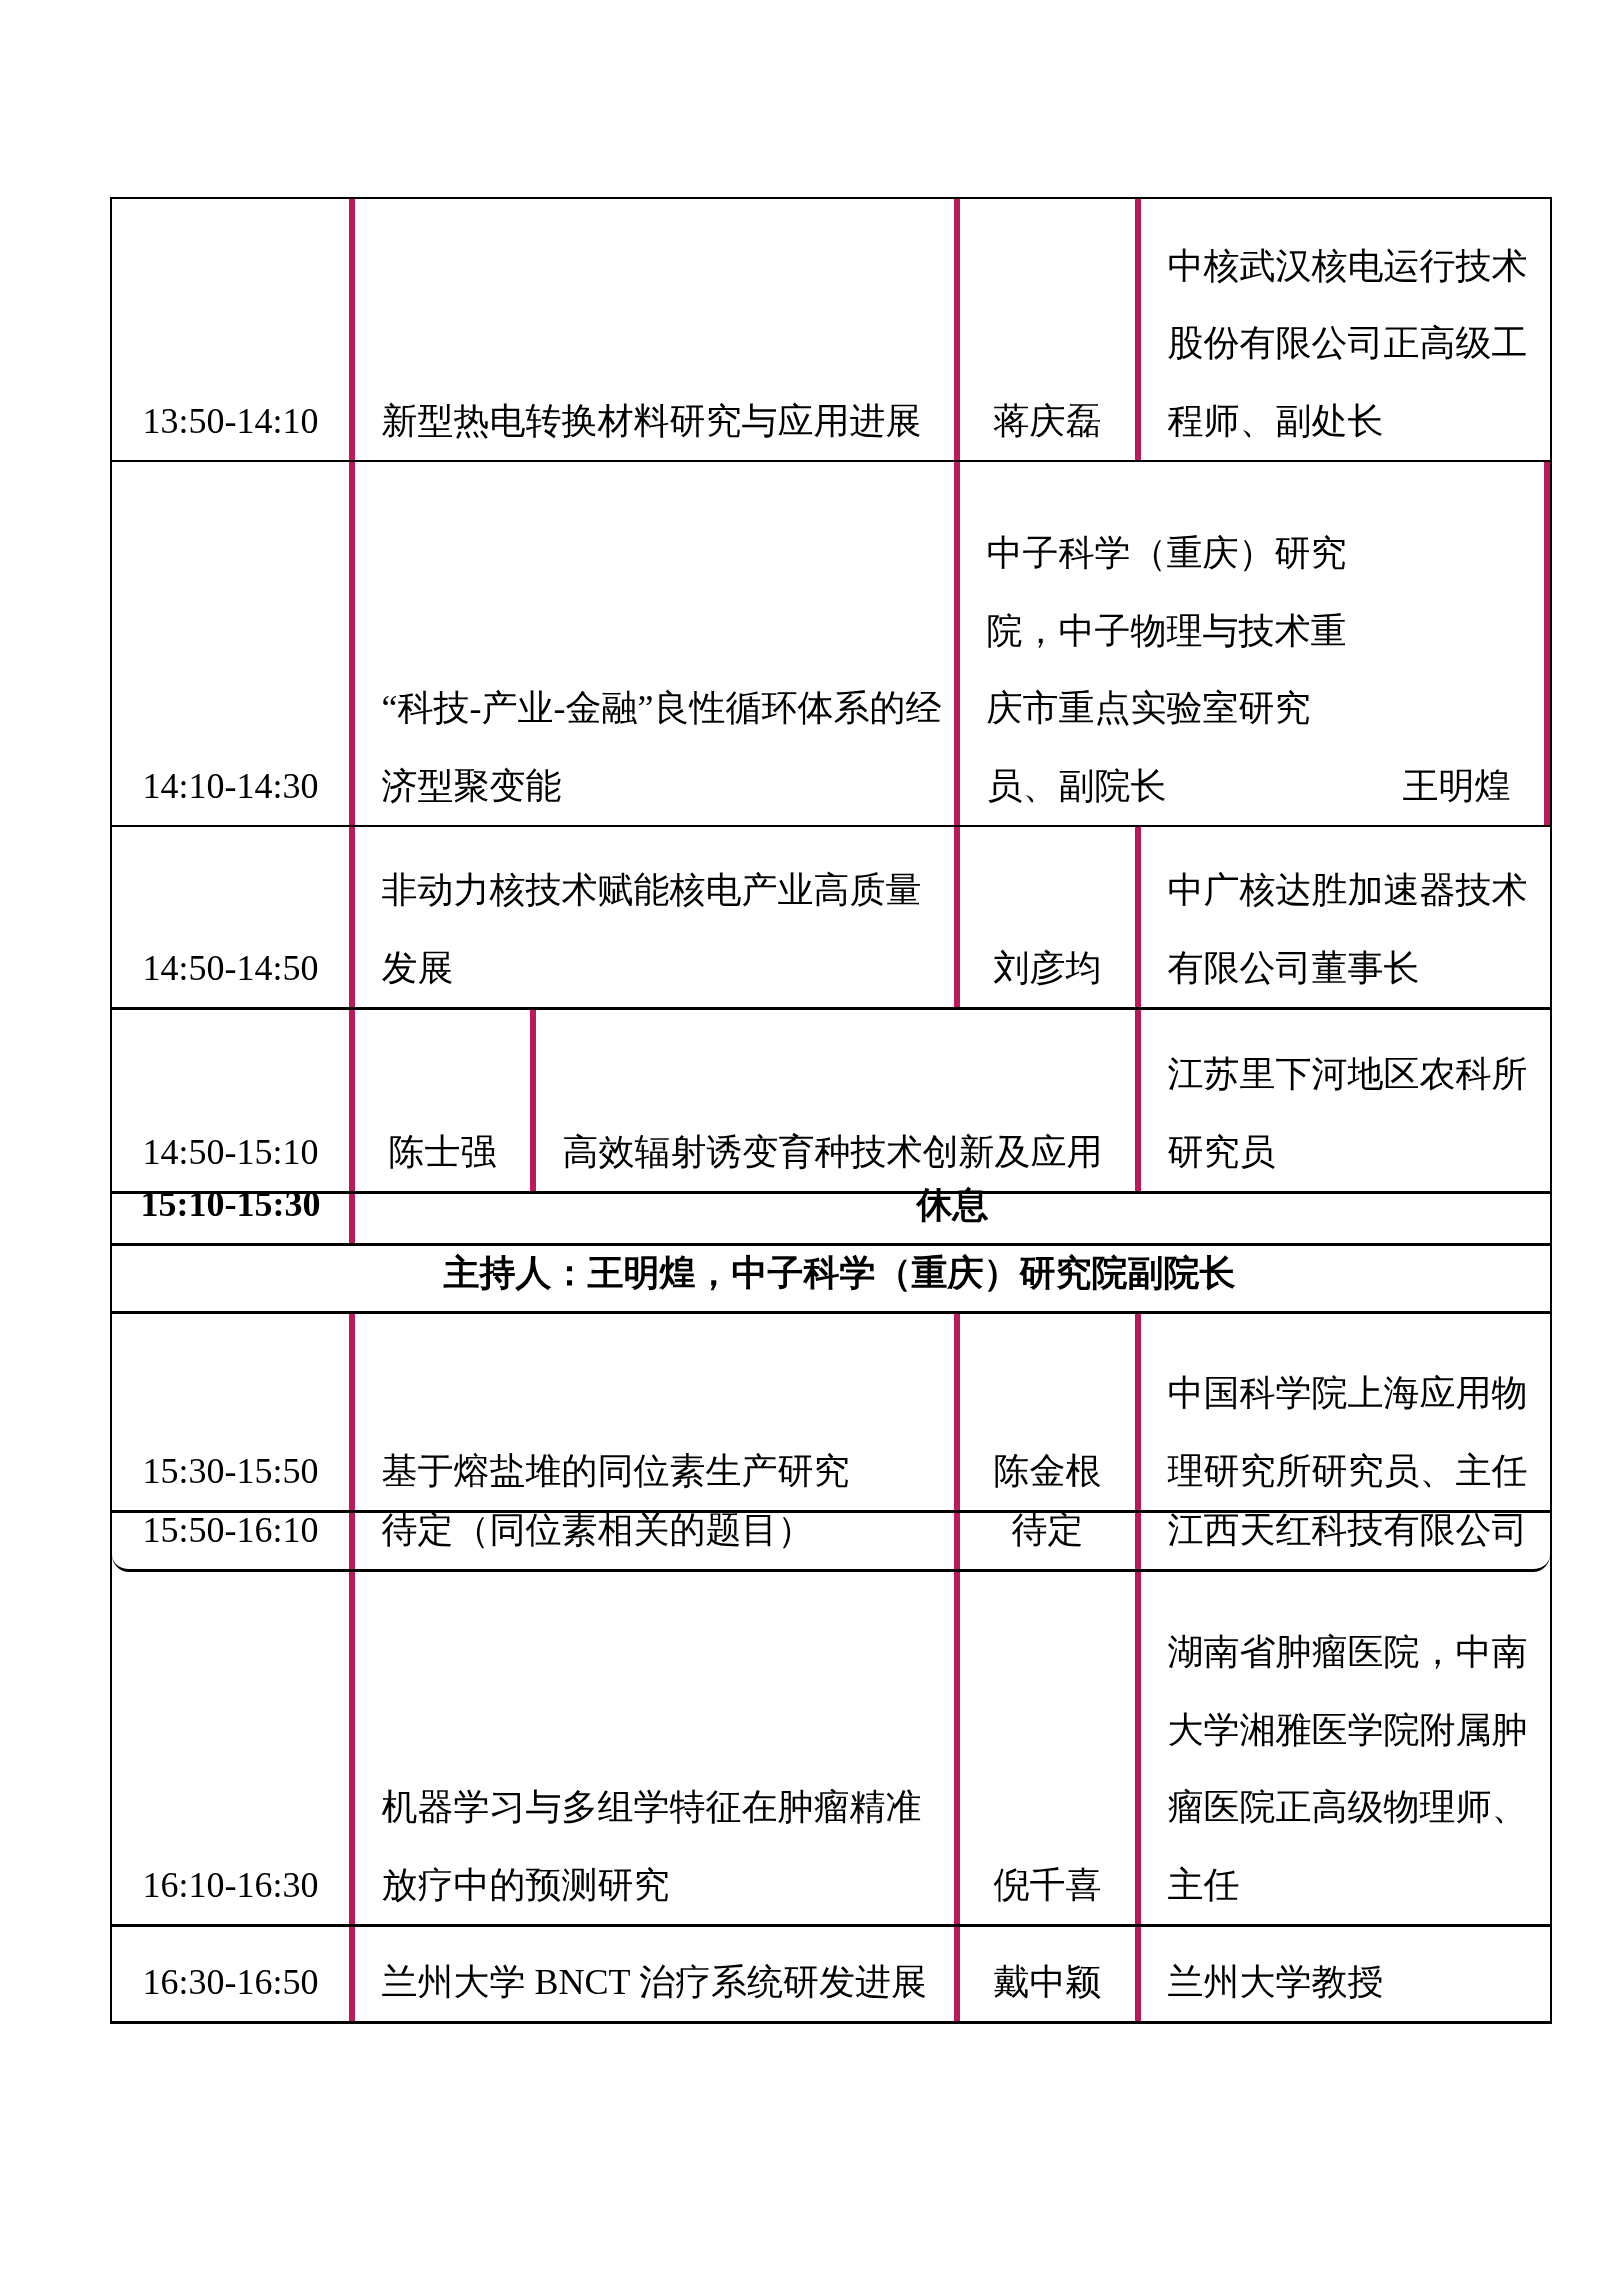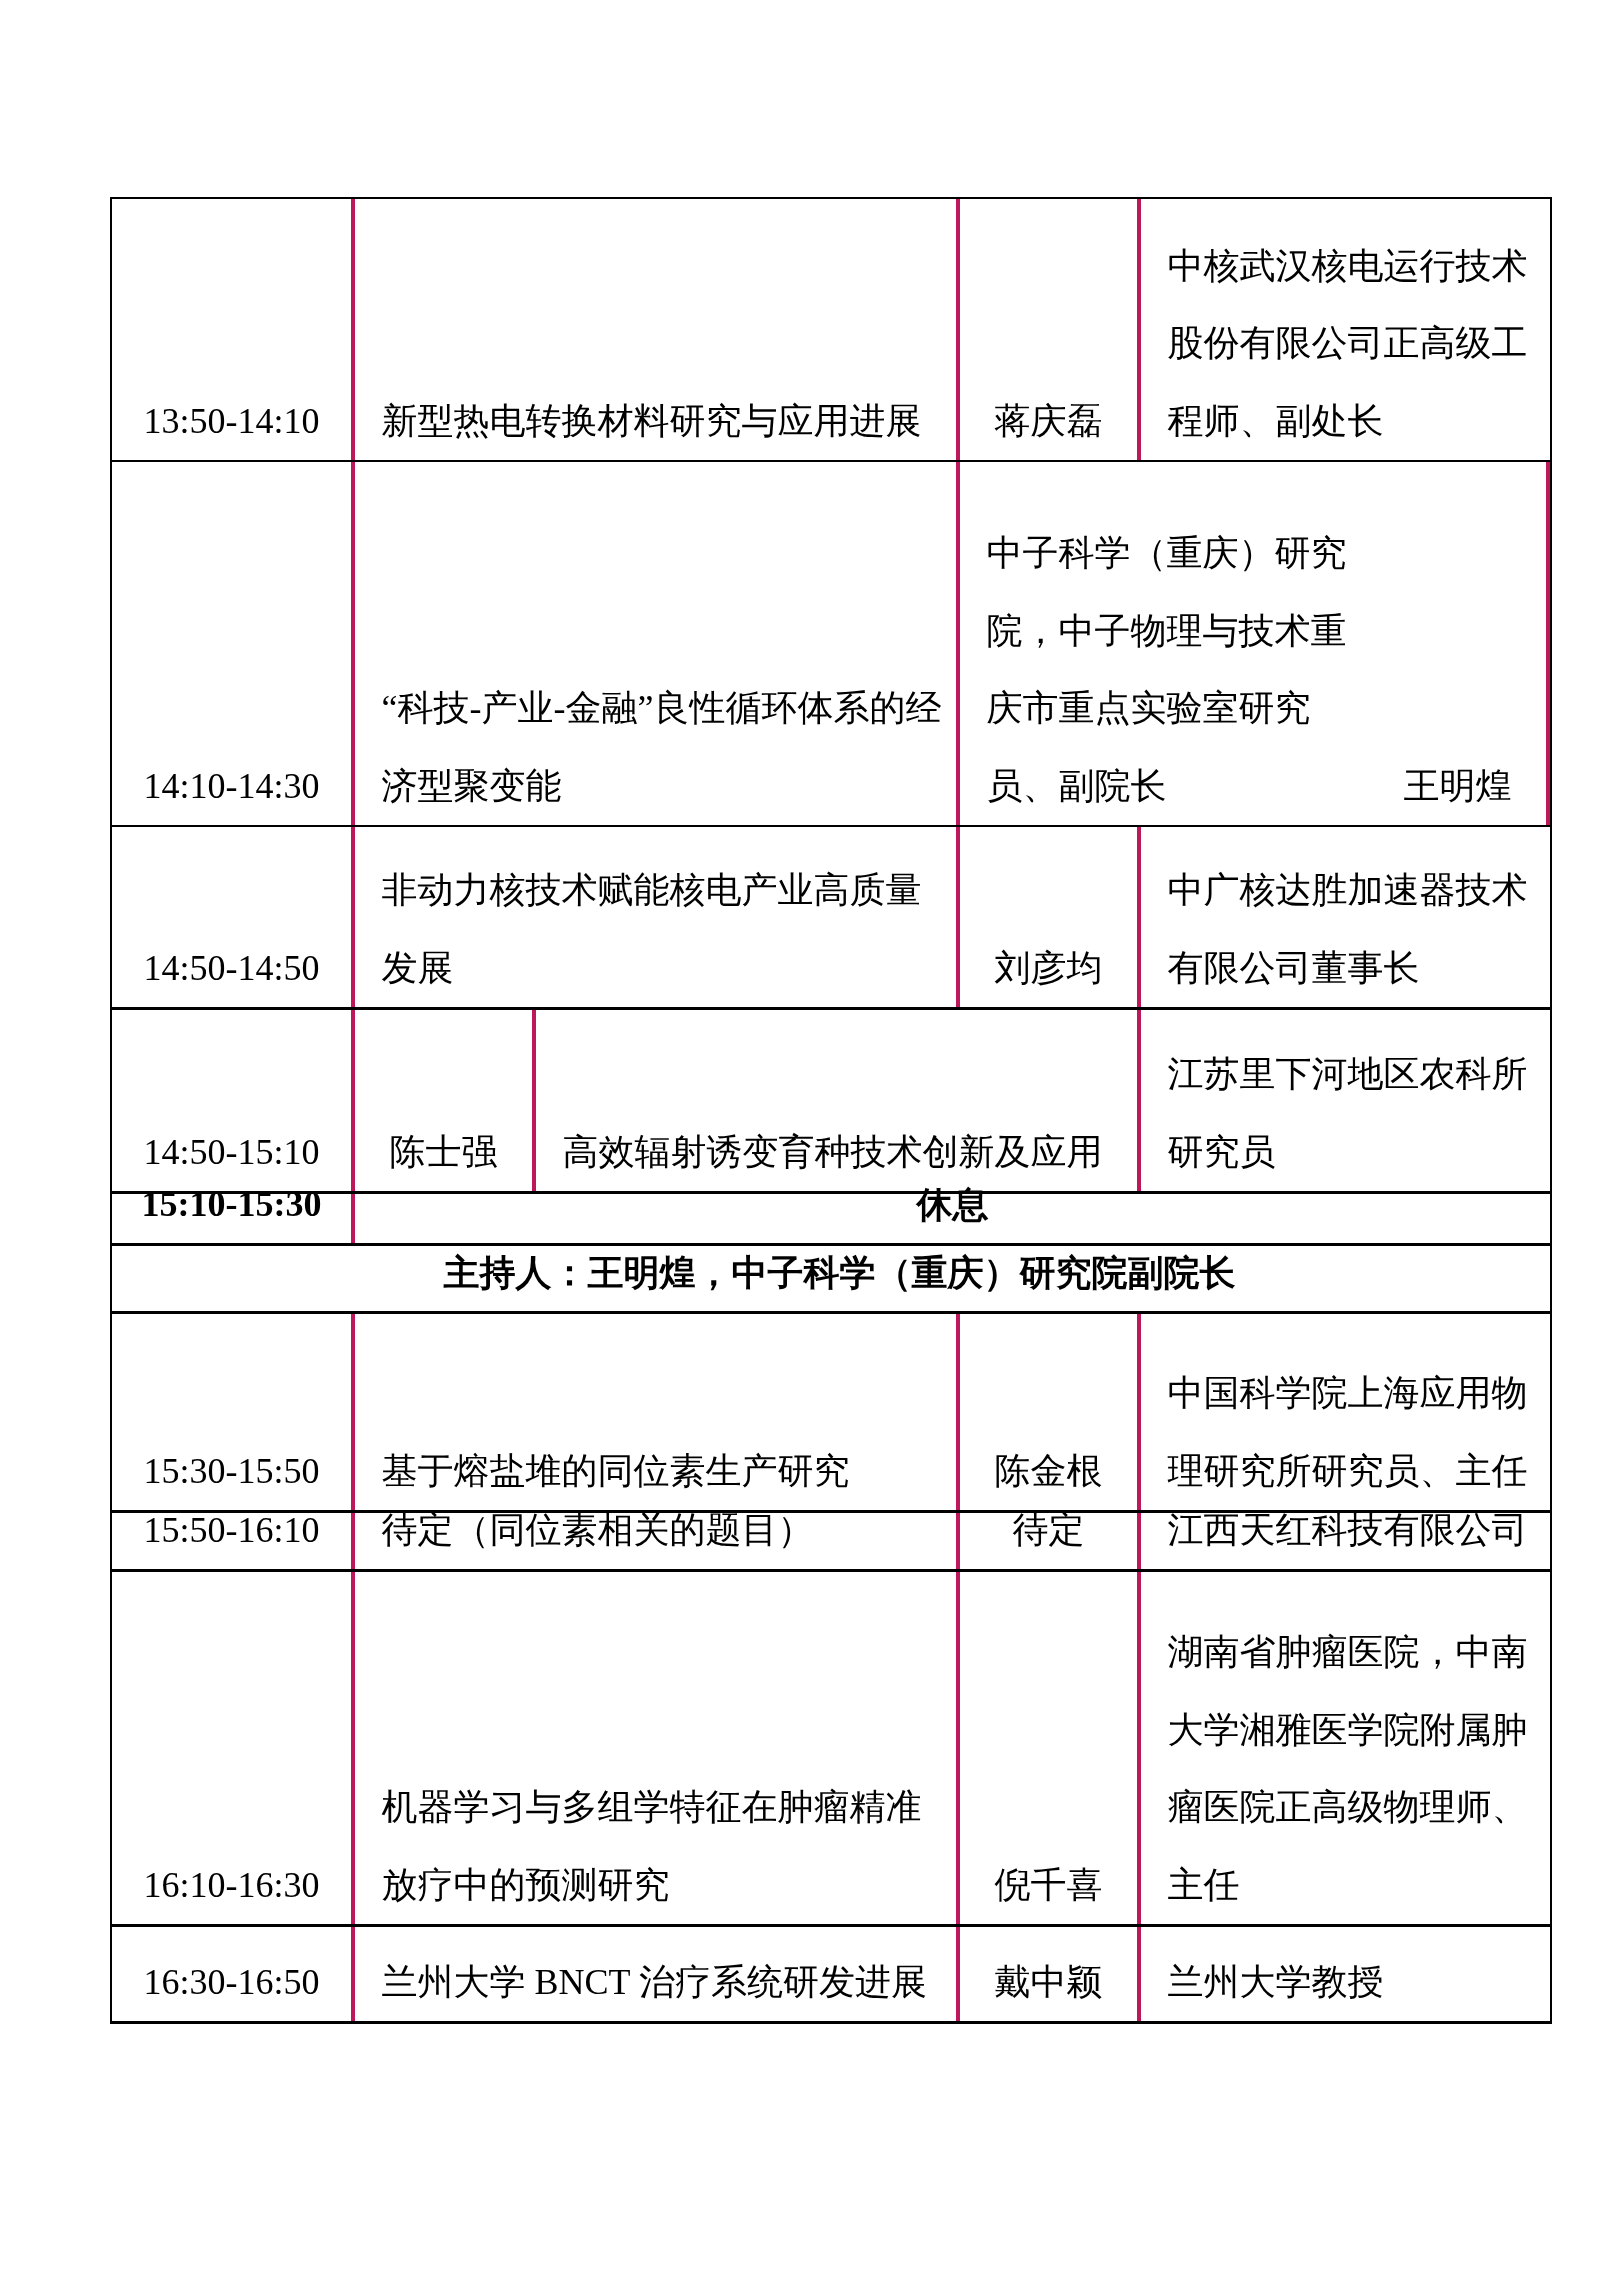--- a/index.html
+++ b/index.html
@@ -26,31 +26,31 @@
     border-bottom: 2px solid #000;
   }
   .row.thick { border-bottom-width: 3.1px; }
   .r0 { height: 263px; }
   .r1 { height: 365px; }
   .r2 { height: 183px; }
   .r3 { height: 184px; }
   .r4 { height: 52px; }
   .r5 { height: 68px; }
   .r6 { height: 199px; }
-  .r7 { height: 59px; }
+  .r7 { height: 59px; border-radius: 17px; }
   .r8 { height: 355px; }
   .r9 { height: 97px; }
   .cell {
     box-sizing: border-box;
     display: flex;
     align-items: flex-end;
     font-size: 36px;
     line-height: 2.15;
   }
-  .vb { border-right: 4px solid #be185d; }
+  .vb { border-right: 6px solid #be185d; }
   .c-time    { width: 243px; flex: none; justify-content: center; text-align: center; }
   .c-title   { width: 605px; flex: none; padding: 0 11.2px 0 26.6px; }
   .c-speaker { width: 181px; flex: none; justify-content: center; text-align: center; }
   .c-aff     { flex: 1; padding: 0 14.3px 0 26.6px; }
   .c-merged  { flex: 1; justify-content: center; text-align: center; }
   .c-full    { width: 100%; justify-content: center; text-align: center; padding-left: 17px; }
   .bold-serif { font-weight: bold; }
   .bold-hei {
     font-weight: bold;
     font-family: "Liberation Sans", "DejaVu Sans", sans-serif;

